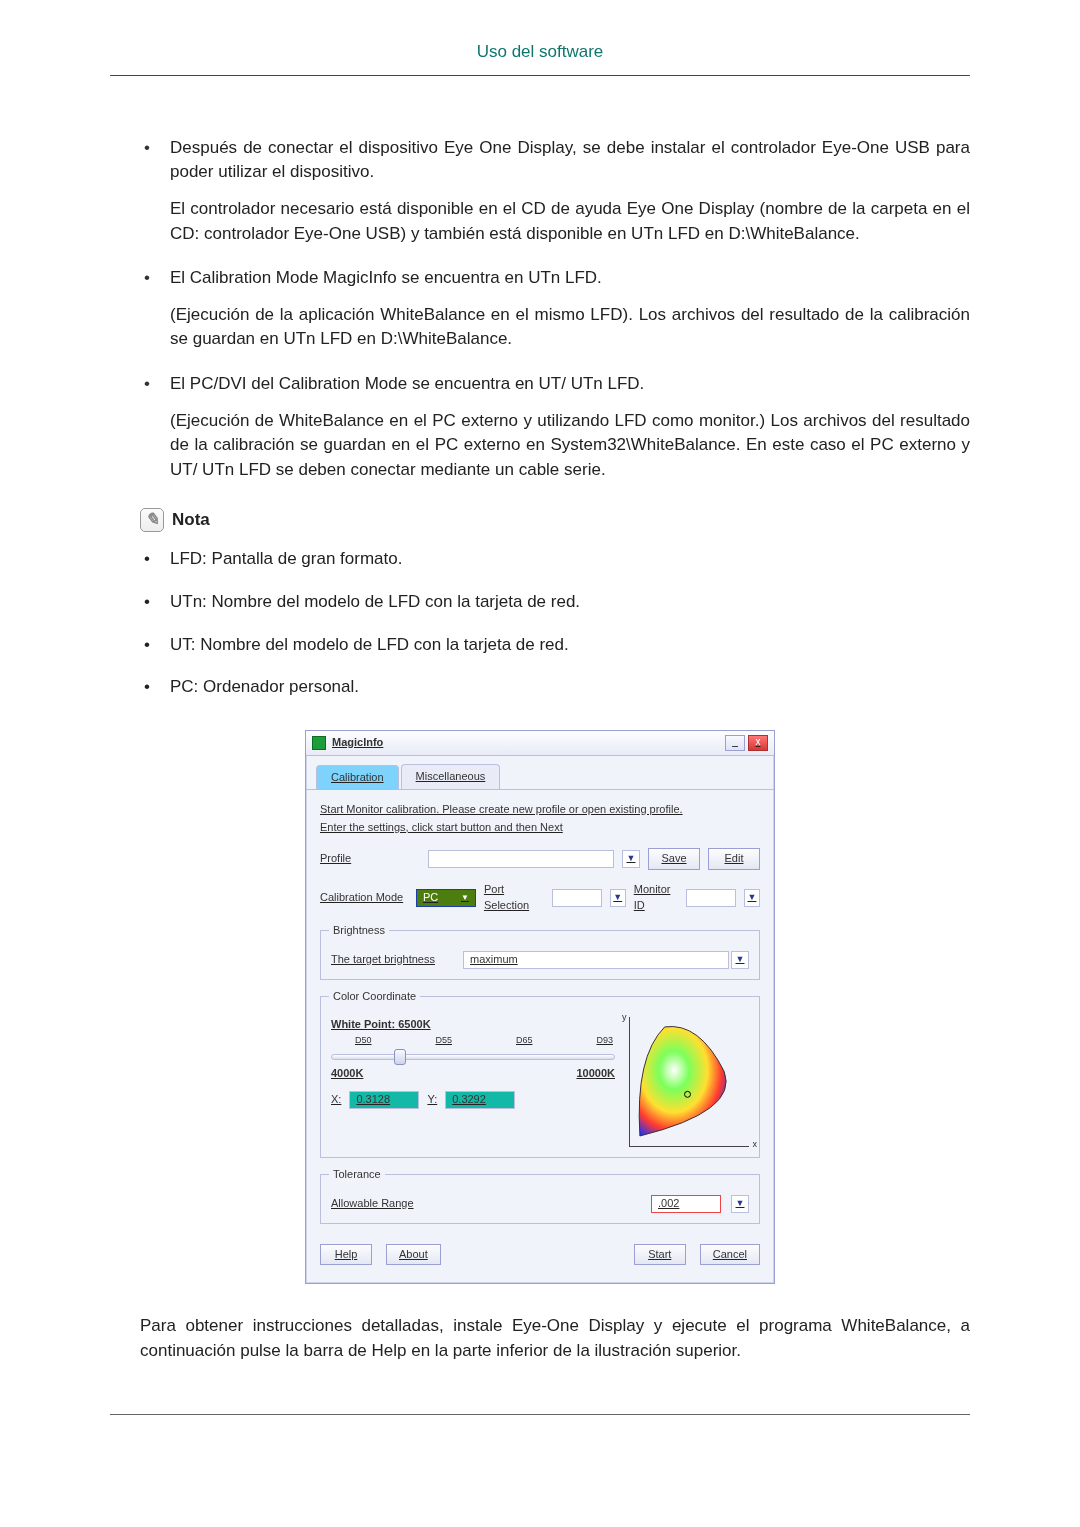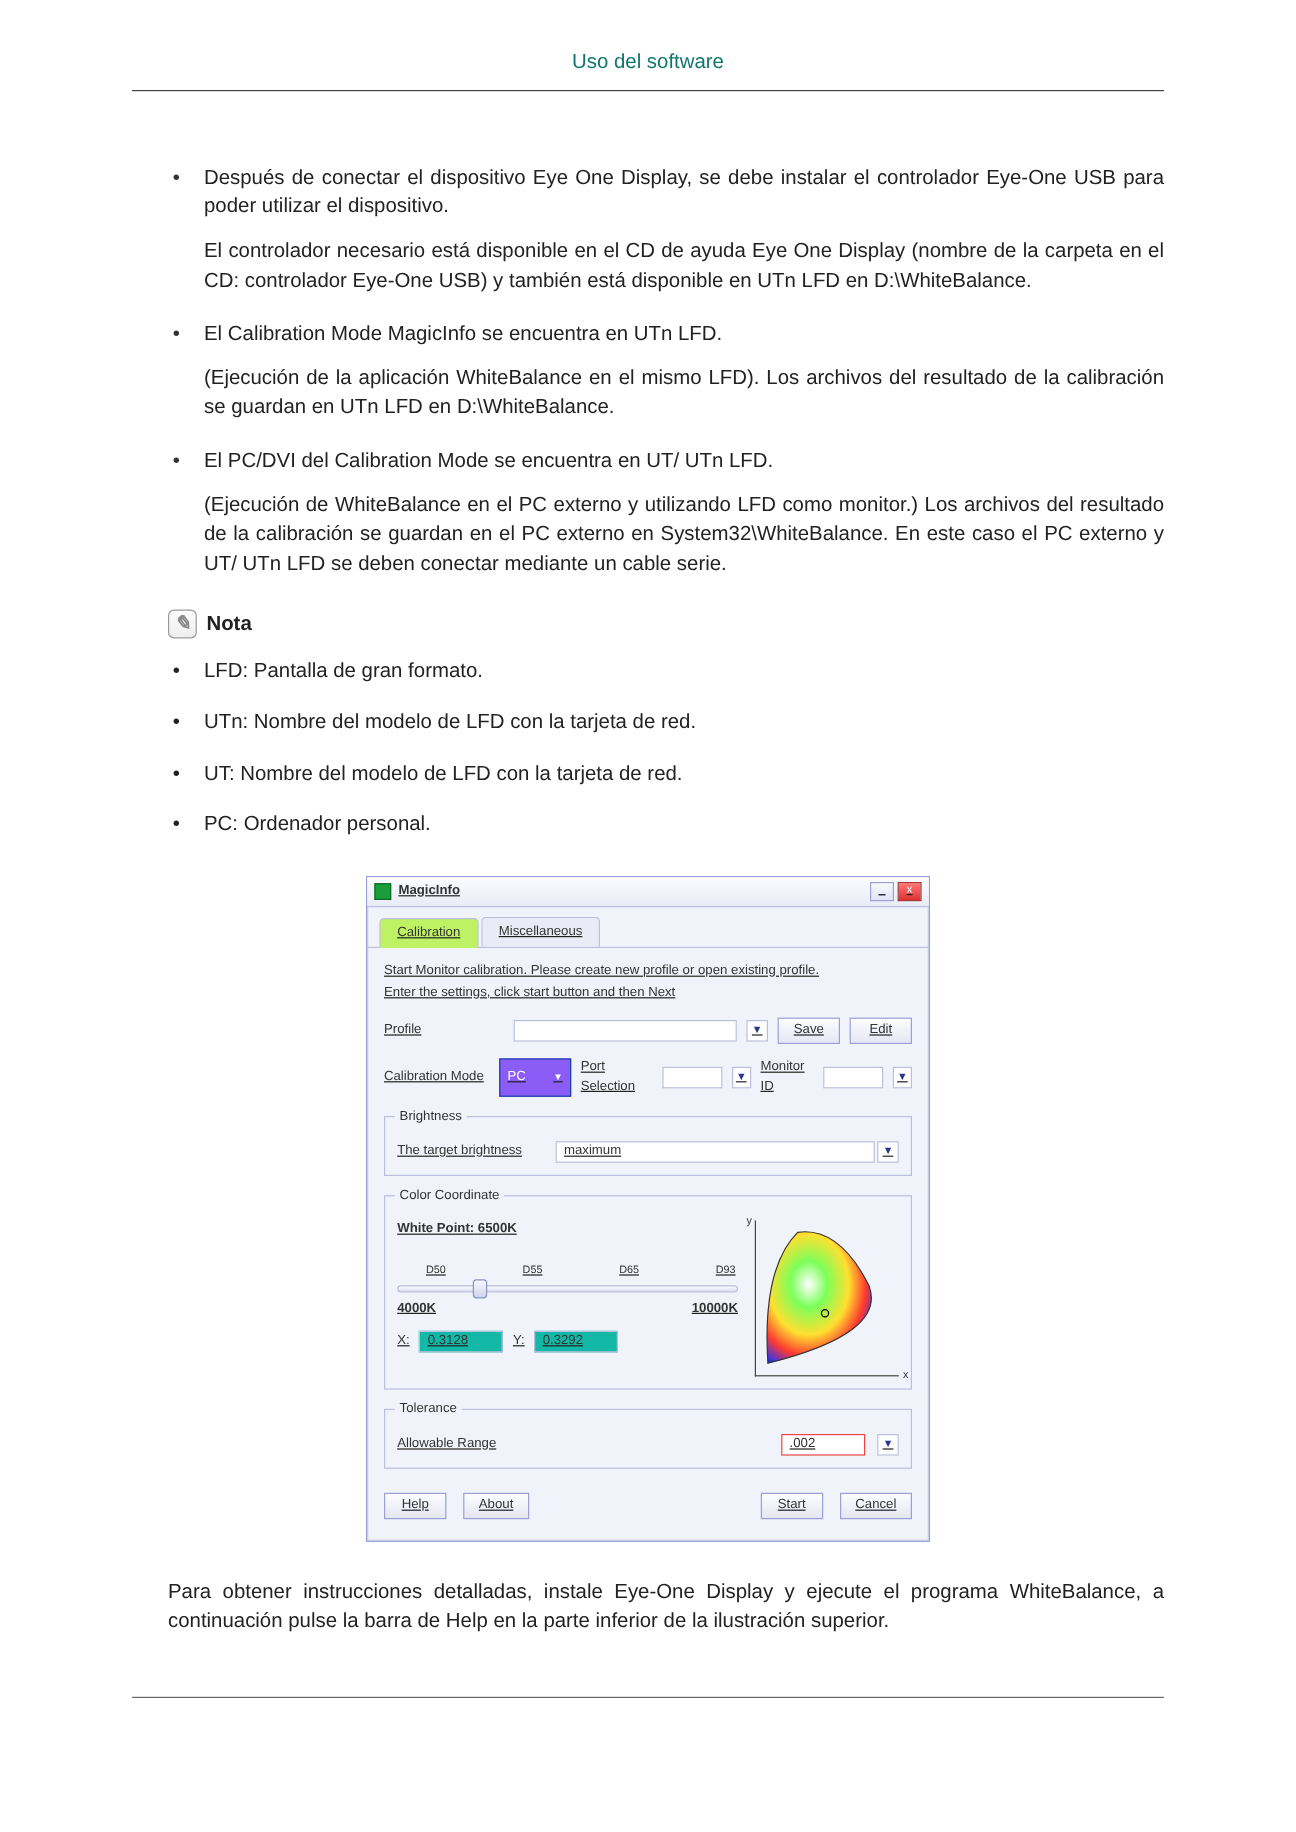--- a/index.html
+++ b/index.html
@@ -118,21 +118,21 @@
   .tab {
     padding: 4px 14px;
     border:1px solid #b9bfdd;
     border-bottom:none;
     background:#e9ecf6;
     border-top-left-radius:4px;
     border-top-right-radius:4px;
     margin-right:2px;
     cursor:pointer;
   }
-  .tab.active { background:#bef264; font-weight:normal; position:relative; top:1px; }
+  .tab.active { background:#7dd3fc; font-weight:normal; position:relative; top:1px; }
   .dlg-body { padding: 12px 14px 4px 14px; }
   .instr p { margin-bottom:2px; }
   .row {
     display:flex; align-items:center;
     margin-top:12px; gap:8px;
   }
   .lbl { width:100px; }
   .lbl2 { width:100px; }
   .field {
     border:1px solid #b9bfdd;
@@ -151,21 +151,21 @@
     min-width:52px; text-align:center;
   }
   .dd {
     border:1px solid #b9bfdd;
     background:#fff;
     height:18px; width:18px;
     display:flex;align-items:center;justify-content:center;
     color:#2a3a8a;font-size:9px;cursor:pointer;
   }
   .sel-pc {
-    background:#8b5cf6;color:#fff;border:1px solid #1b3ea8;height:32px;
+    background:#4d7c0f;color:#fff;border:1px solid #1b3ea8;height:18px;
     padding:0 6px;display:flex;align-items:center;min-width:60px;
     justify-content:space-between;
   }
   .sel-pc .arrow{font-size:8px;}
   .mid-field{width:55px;}
   .group {
     border:1px solid #b9bfdd;
     padding: 20px 10px 10px 10px;
     margin-top:16px;
     position:relative;
@@ -174,21 +174,21 @@
     position:absolute; top:-8px; left:8px;
     background:#f1f3fa; padding:0 4px;
   }
   .brightness-row { display:flex; align-items:center; gap:2px; }
   .brightness-row .lbl3 { flex:0 0 130px; }
   .brightness-row .bval {
     border:1px solid #b9bfdd;background:#fff;height:18px;flex:1;padding:0 6px;
   }
   .color-body { display:flex; gap:14px; }
   .slider-area { flex:1; }
-  .wp-label{ font-weight:bold; margin-bottom:19px; }
+  .wp-label{ font-weight:bold; margin-bottom:2px; }
   .scale-labels{ display:flex; justify-content:space-between; font-size:9px; padding:0 2px 2px 24px;}
   .scale-labels span{ }
   .slider-track{
     position:relative; height:6px; background:linear-gradient(#fff,#d8ddee);
     border:1px solid #b9bfdd; border-radius:3px; margin:4px 0 6px 0;
   }
   .slider-thumb{
     position:absolute; top:-6px; left:22%; width:12px;height:16px;
     background:linear-gradient(#f8f9ff,#cfd4ea); border:1px solid #8a92c2;border-radius:3px;
   }

